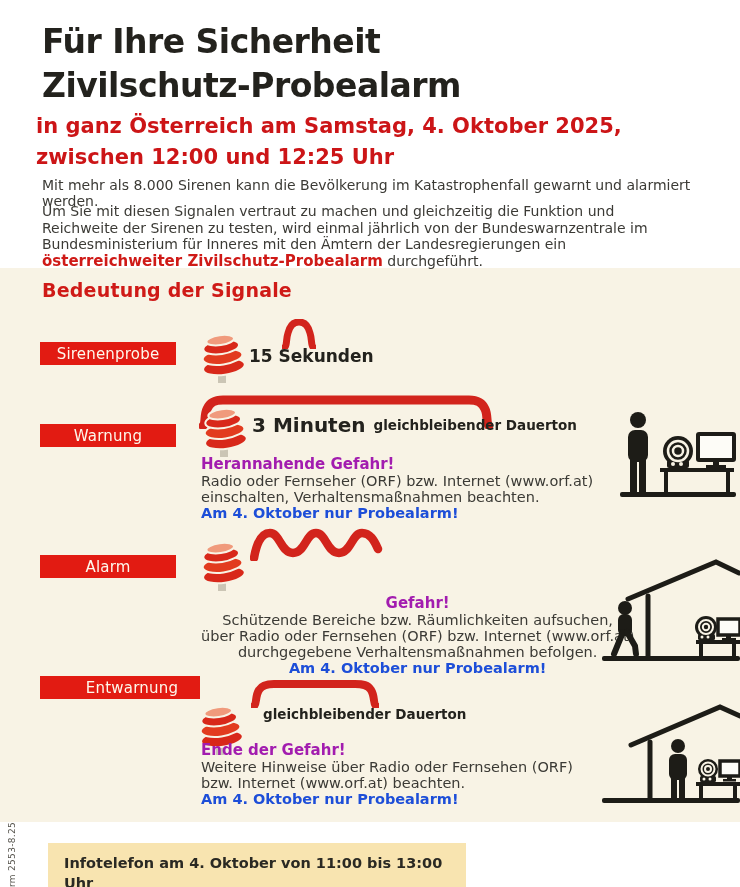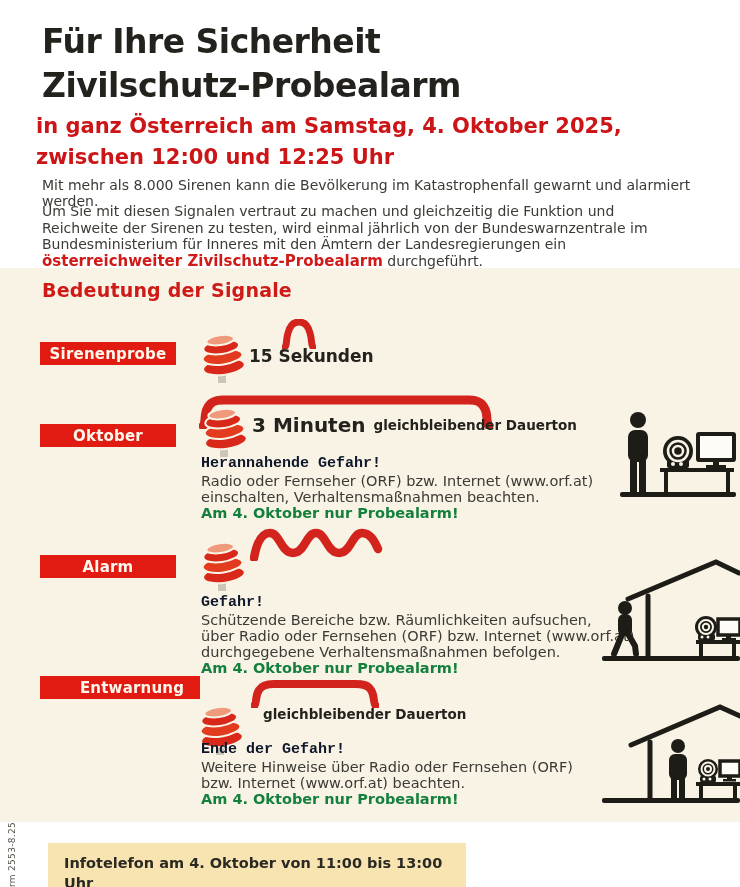--- a/index.html
+++ b/index.html
@@ -8,27 +8,27 @@
   .abs{position:absolute;}
   .section-bg{left:0;top:268px;width:740px;height:554px;background:#f8f3e5;}
   .title{left:42px;top:20px;font-size:33px;font-weight:bold;line-height:44px;letter-spacing:-0.5px;color:#23221d;}
   .subtitle{left:36px;top:111px;font-size:21px;font-weight:bold;line-height:31px;color:#cc1517;}
   .intro1{left:42px;top:177px;width:670px;font-size:14px;line-height:16px;color:#3b3a35;}
   .intro2{left:42px;top:203px;width:652px;font-size:14px;line-height:16.5px;color:#3b3a35;}
   .intro2 .hl{font-weight:bold;color:#cf1a17;font-size:15px;}
   .sec-heading{left:42px;top:279px;font-size:19px;font-weight:bold;color:#cf1a17;letter-spacing:0.2px;}
   .label-box{left:40px;width:136px;height:23px;background:#e21b12;color:#fdf8ec;
              display:flex;align-items:center;justify-content:center;
-             font-size:15px;font-weight:bold;letter-spacing:0.2px;}
+             font-size:15px;font-weight:normal;letter-spacing:0.2px;}
   .dur{display:flex;align-items:center;white-space:nowrap;}
   .dur .big{font-size:20px;font-weight:bold;color:#23221d;}
   .dur .small{font-size:13.5px;font-weight:bold;color:#23221d;margin-left:8px;}
   .desc{font-size:14.5px;line-height:16px;color:#3b3a35;}
-  .desc .alert{font-weight:bold;color:#0f172a;font-size:15px;margin-bottom:1px;font-family:Liberation Mono, monospace;}
-  .desc .note{font-weight:bold;color:#15803d;font-size:14.5px;}
+  .desc .alert{font-weight:bold;color:#a21caf;font-size:15px;margin-bottom:1px;}
+  .desc .note{font-weight:bold;color:#1d4ed8;font-size:14.5px;}
   .info-box{left:48px;top:843px;width:418px;height:60px;background:#f8e4b0;
             padding:10px 0 0 16px;box-sizing:border-box;font-size:14.5px;font-weight:bold;
             line-height:20px;color:#2a2923;}
   .form-number{left:7px;top:887px;transform:rotate(-90deg);transform-origin:left top;
                font-size:9px;color:#55534c;letter-spacing:0.3px;white-space:nowrap;}
   svg{display:block;}
 </style>
 </head>
 <body>
 
@@ -82,21 +82,21 @@
       <rect x="20" y="40" width="8" height="18" fill="#cbc5b5"></rect>
       <g transform="rotate(-8 24 28)" stroke="#f8f3e5" stroke-width="2">
         <ellipse cx="24" cy="42" rx="21" ry="8" fill="#d8281a"></ellipse>
         <ellipse cx="24" cy="32" rx="20" ry="7.5" fill="#e23b1f"></ellipse>
         <ellipse cx="24" cy="22" rx="18" ry="7" fill="#d8281a"></ellipse>
         <ellipse cx="24" cy="15" rx="14" ry="5" fill="#f09a7c"></ellipse>
       </g>
     </svg>
   </div>
   <div class="abs label-box" style="top:424px;">
-    <span>Oktober</span>
+    <span>Warnung</span>
   </div>
   <div class="abs dur" style="left:252px;top:413px;">
     <span class="big">3 Minuten</span>
     <span class="small">gleichbleibender Dauerton</span>
   </div>
   <div class="abs desc" style="left:201px;top:456px;">
     <div class="alert">Herannahende Gefahr!</div>
     <div>Radio oder Fernseher (ORF) bzw. Internet (www.orf.at)</div>
     <div>einschalten, Verhaltensmaßnahmen beachten.</div>
     <div class="note">Am 4. Oktober nur Probealarm!</div>
@@ -138,21 +138,21 @@
         <ellipse cx="24" cy="42" rx="21" ry="8" fill="#d8281a"></ellipse>
         <ellipse cx="24" cy="32" rx="20" ry="7.5" fill="#e23b1f"></ellipse>
         <ellipse cx="24" cy="22" rx="18" ry="7" fill="#d8281a"></ellipse>
         <ellipse cx="24" cy="15" rx="14" ry="5" fill="#f09a7c"></ellipse>
       </g>
     </svg>
   </div>
   <div class="abs label-box" style="top:555px;">
     <span>Alarm</span>
   </div>
-  <div class="abs desc" style="left:201px;top:595px;">
+  <div class="abs desc" style="left:201px;top:595px;text-align:center;">
     <div class="alert">Gefahr!</div>
     <div>Schützende Bereiche bzw. Räumlichkeiten aufsuchen,</div>
     <div>über Radio oder Fernsehen (ORF) bzw. Internet (www.orf.at)</div>
     <div>durchgegebene Verhaltensmaßnahmen befolgen.</div>
     <div class="note">Am 4. Oktober nur Probealarm!</div>
   </div>
 
   <div class="abs" style="left:598px;top:546px;">
     <svg width="142" height="118" viewBox="0 0 142 118">
       <path d="M30 53 L118 16 L141 27" stroke="#1d1c17" stroke-width="5" fill="none" stroke-linecap="round"></path>

